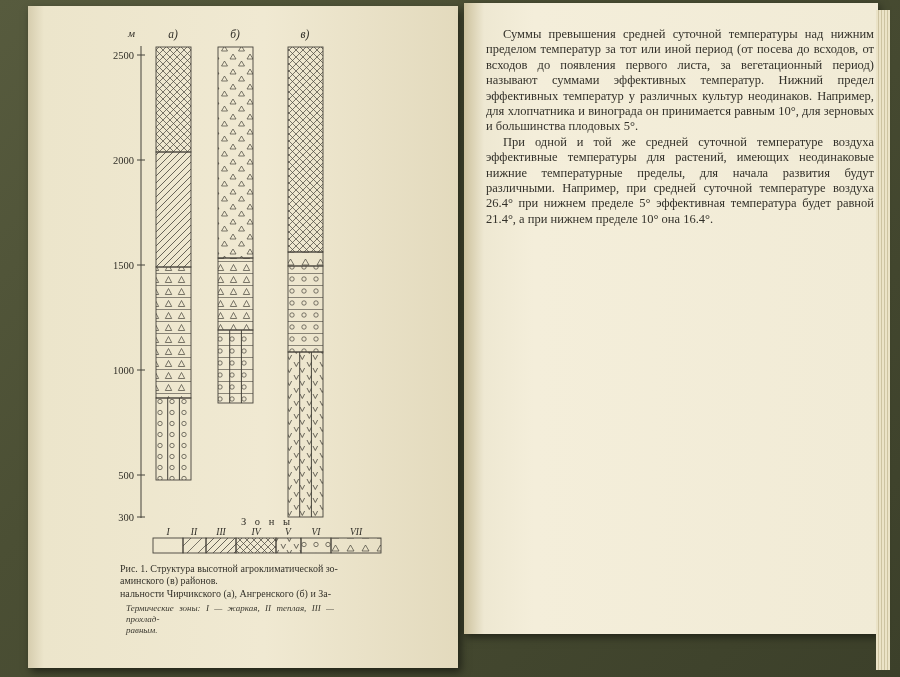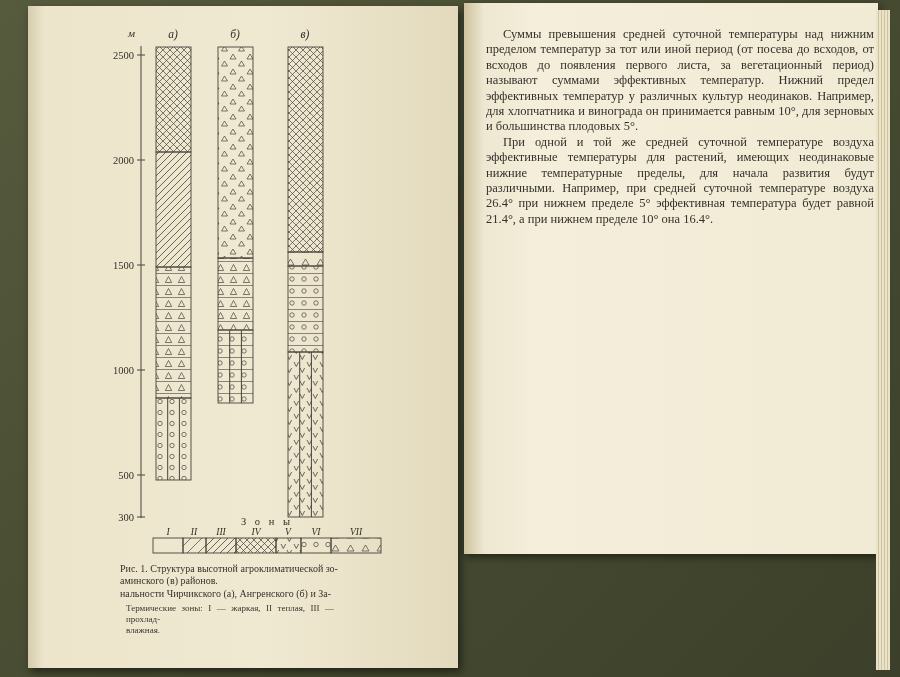--- a/index.html
+++ b/index.html
@@ -4,40 +4,40 @@
 <style>
   * { margin:0; padding:0; box-sizing:border-box; }
   html,body { width:900px; height:677px; }
   body { position:relative; overflow:hidden; background:#3e422b; font-family:"Liberation Serif", serif; }
   .book { position:absolute; inset:0;
           background:linear-gradient(135deg,#575b3e 0%,#4b4f34 35%,#3c402a 100%); }
   .page { position:absolute; }
   .left-page { left:28px; top:6px; width:430px; height:662px;
     background:linear-gradient(to right,#d6cdae 0px,#ece5cb 16px,#f0e9d2 55%,#e3dabd 100%);
     box-shadow:3px 4px 8px rgba(0,0,0,0.5); }
-  .right-page { left:464px; top:3px; width:414px; height:551px;
+  .right-page { left:464px; top:3px; width:414px; height:631px;
     background:linear-gradient(to right,#cdc29e 0px,#eee8d2 20px,#f4eeda 70px,#f1ebd6 100%);
     box-shadow:2px 3px 8px rgba(0,0,0,0.5); }
   .page-stack { position:absolute; left:876px; top:10px; width:14px; height:660px;
     background:repeating-linear-gradient(to right,#ebe3c7 0px,#ebe3c7 2px,#cdc3a1 2px,#cdc3a1 3px); }
 
   
   .figure-svg { position:absolute; left:30px; top:16px; width:390px; height:540px; }
   .ax { stroke:#45423a; stroke-width:1; }
   .seg { stroke:#45423a; stroke-width:0.9; }
   .t-unit { font:italic 11px "Liberation Serif", serif; fill:#312f28; }
   .t-num { font:10.5px "Liberation Serif", serif; fill:#312f28; }
   .t-col { font:italic 11.5px "Liberation Serif", serif; fill:#312f28; }
   .t-leg { font:10.5px "Liberation Serif", serif; fill:#312f28; letter-spacing:3px; }
   .t-rom { font:italic 9.5px "Liberation Serif", serif; fill:#312f28; }
 
   .caption { position:absolute; left:92px; top:557px; width:218px;
     font-size:10px; line-height:12.4px; color:#34322a; }
   .footnote { position:absolute; left:98px; top:597px; width:208px;
-    font-size:9px; line-height:11px; color:#3a382f; text-align:center; }
+    font-size:9px; line-height:11px; color:#3a382f; text-align:center;font-style:italic; }
   .footnote div:first-child, .footnote div:nth-child(2){ text-align:justify; text-align-last:justify; }
 
   .body-text { position:absolute; left:22px; top:24px; width:388px;
     font-size:12.5px; line-height:15.4px; color:#33312a; text-align:justify; }
   .body-text p { text-indent:17px; margin:0; }
 </style>
 </head>
 <body>
 
 <div class="book">
@@ -147,21 +147,21 @@
     </svg>
 
     <div class="caption">
       <div>Рис. 1. Структура высотной агроклиматической зо-</div>
       <div>аминского (в) районов.</div>
       <div>нальности Чирчикского (а), Ангренского (б) и За-</div>
     </div>
 
     <div class="footnote">
       <div>Термические зоны: I — жаркая, II теплая, III — прохлад-</div>
-      <div>влажная.</div>
+      <div>равным.</div>
     </div>
 
   </div>
 
   <div class="page right-page">
     <div class="body-text">
       <p>Суммы превышения средней суточной температуры над нижним пределом температур за тот или иной период (от посева до всходов, от всходов до появления первого листа, за вегетационный период) называют суммами эффективных температур. Нижний предел эффективных температур у различных культур неодинаков. Например, для хлопчатника и винограда он принимается равным 10°, для зерновых и большинства плодовых 5°.</p>
       <p>При одной и той же средней суточной температуре воздуха эффективные температуры для растений, имеющих неодинаковые нижние температурные пределы, для начала развития будут различными. Например, при средней суточной температуре воздуха 26.4° при нижнем пределе 5° эффективная температура будет равной 21.4°, а при нижнем пределе 10° она 16.4°.</p>
     </div>
   </div>

